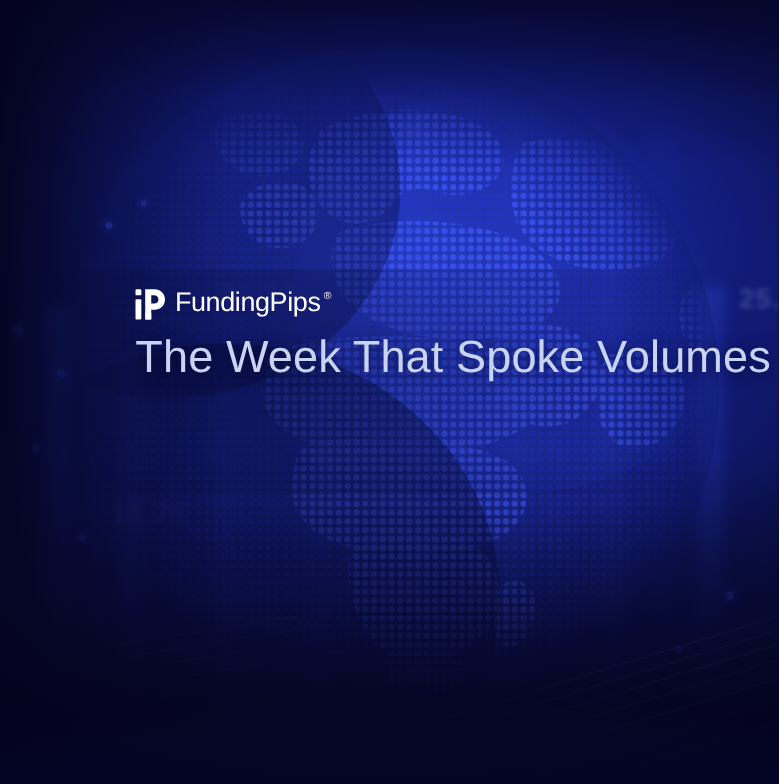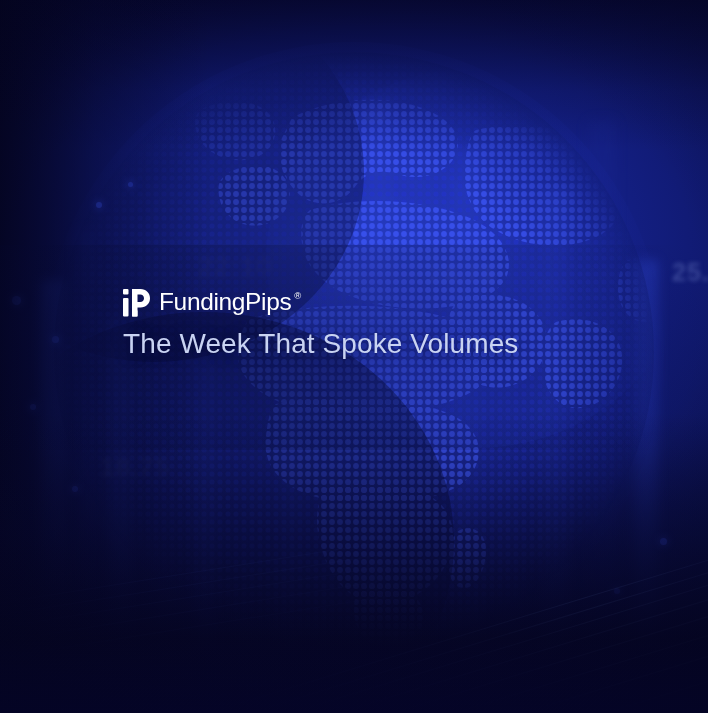--- a/index.html
+++ b/index.html
@@ -111,21 +111,21 @@
     width: 620px; height: 620px;
     transform: translate(-50%,-50%);
     border-radius: 50%;
     background: radial-gradient(circle at 52% 40%, rgba(40,62,215,0.42) 0%, rgba(28,44,170,0.26) 42%, rgba(16,24,110,0.10) 66%, rgba(10,14,70,0) 80%);
   }
 
   
   .content {
     position: absolute;
     left: 123px;
-    top: 286px;
+    top: 260px;
     width: 520px;
   }
 
   .logo-row {
     display: flex;
     align-items: center;
     gap: 9px;
     height: 32px;
   }
   .logo-mark { width: 27px; height: 29px; display: block; flex: none; }
@@ -157,21 +157,21 @@
     line-height: 1;
     white-space: nowrap;
     text-shadow: 0 2px 14px rgba(4,6,40,0.75);
   }
 
   .subheadline {
     margin-top: 11px;
     color: #c9d3f2;
     font-family: "Liberation Sans", sans-serif;
     font-weight: 400;
-    font-size: 28px;
+    font-size: 41px;
     letter-spacing: 0.1px;
     line-height: 1.05;
     white-space: nowrap;
     text-shadow: 0 2px 14px rgba(4,6,40,0.6);
   }
 
   
   .text-scrim {
     position: absolute;
     left: 0; top: 245px;

